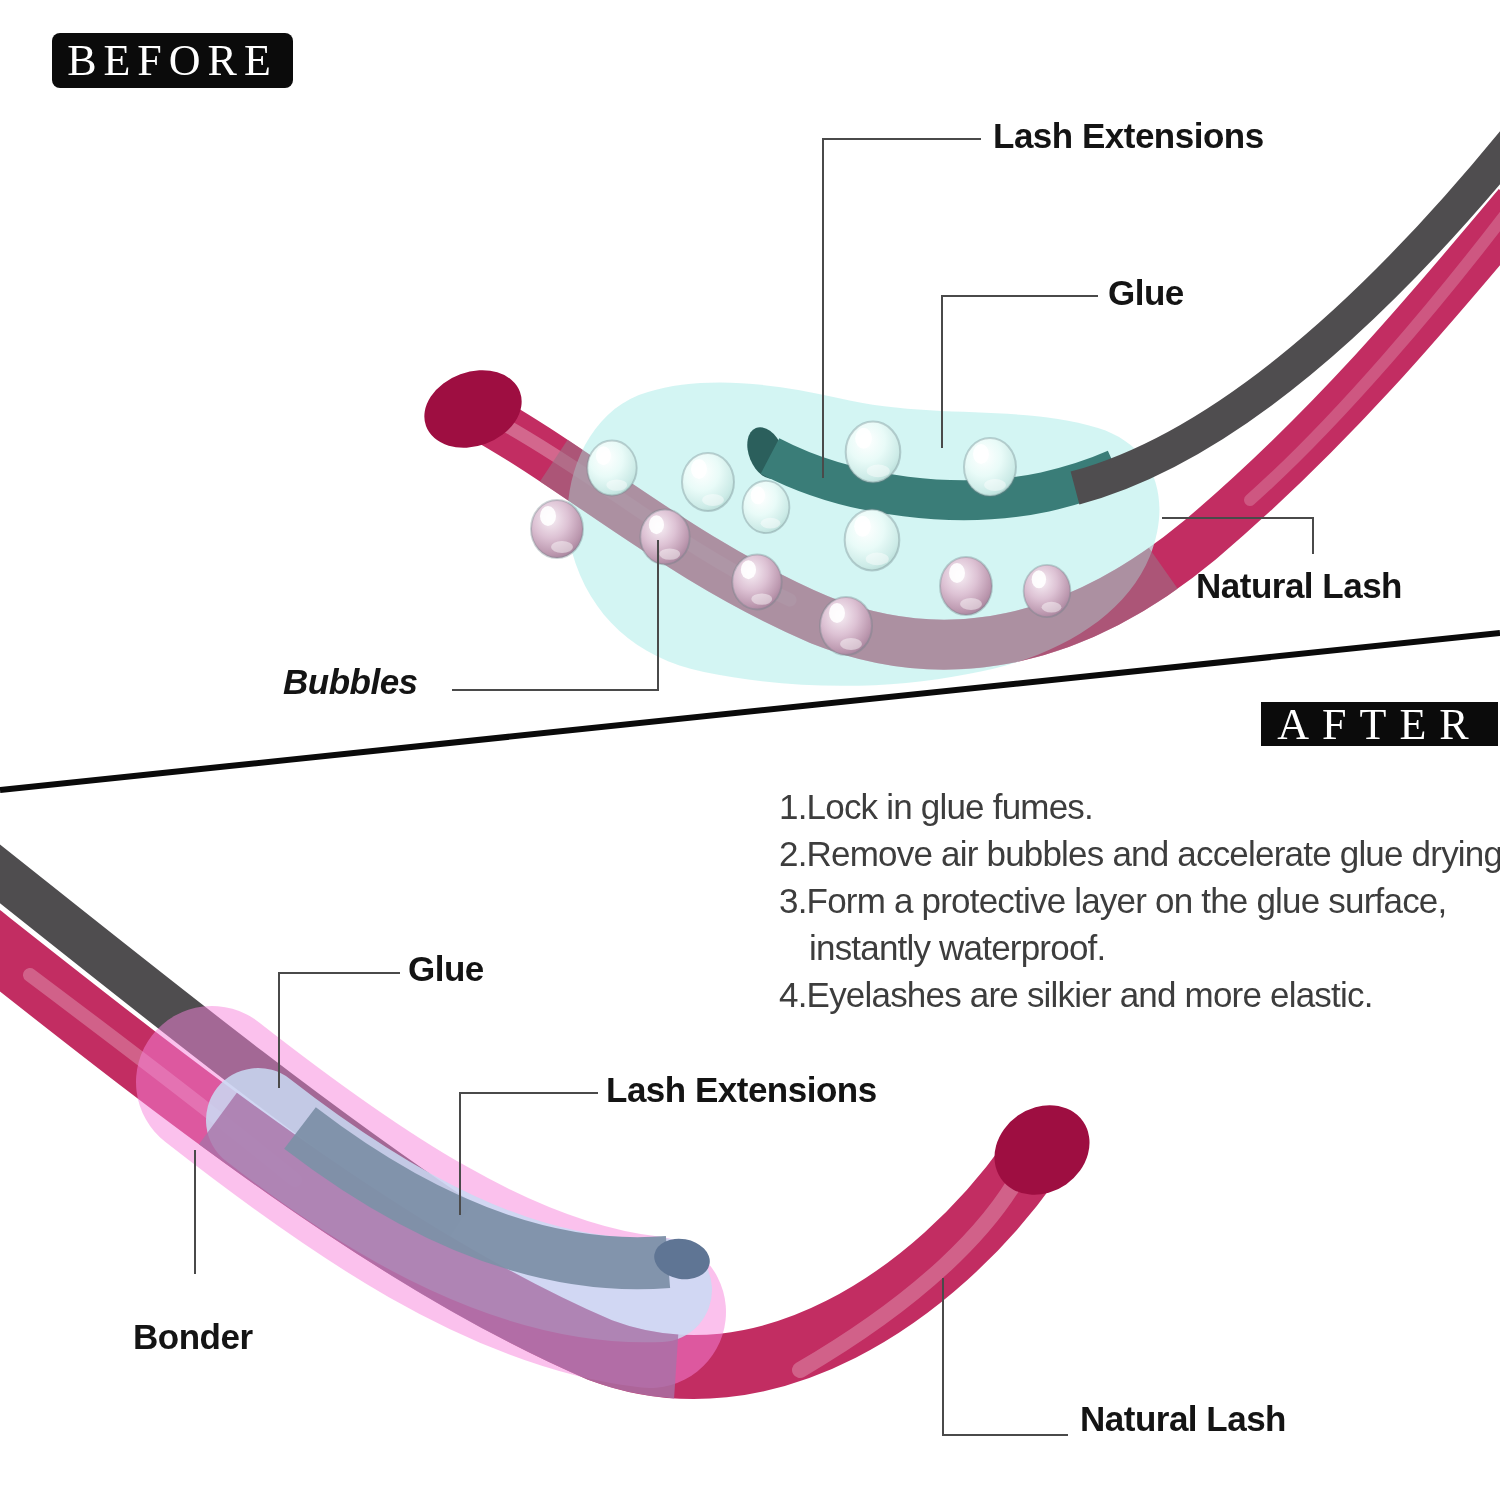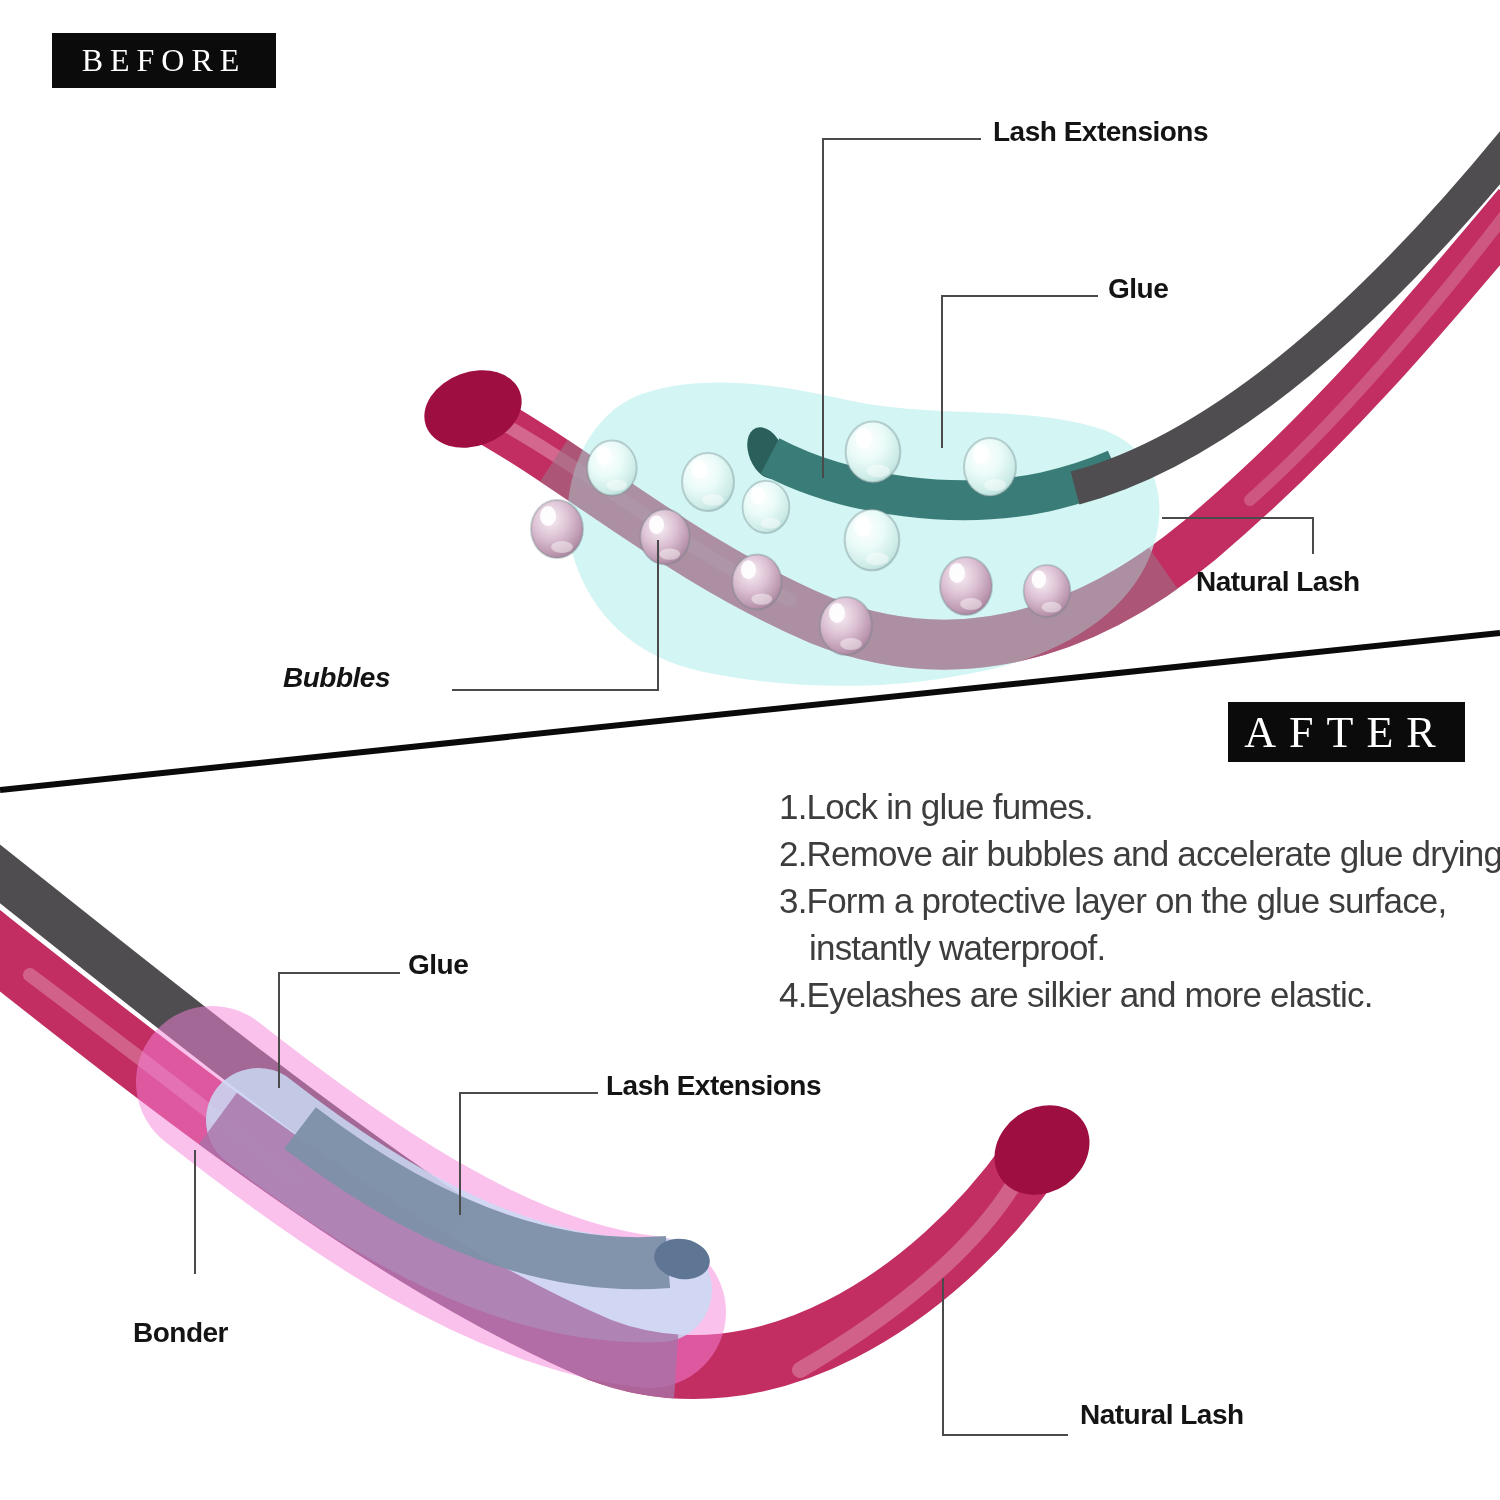--- a/index.html
+++ b/index.html
@@ -21,28 +21,28 @@
     background:var(--page-bg);
     font-family:"Liberation Sans","DejaVu Sans",sans-serif;
   }
   .art{position:absolute;left:0;top:0;width:1500px;height:1500px;}
   .badge{
     position:absolute;display:flex;align-items:center;justify-content:center;
     background:var(--badge-bg);color:var(--badge-text);
     font-family:"Liberation Serif","DejaVu Serif",serif;
     white-space:nowrap;
   }
-  #badge-before{left:52px;top:33px;width:224px;height:55px;font-size:32px;letter-spacing:7px;}
-  #badge-after{left:1228px;top:702px;width:237px;height:60px;font-size:44px;letter-spacing:13px;}
+  #badge-before{left:52px;top:33px;width:241px;height:55px;font-size:44px;letter-spacing:7px;border-radius:8px;}
+  #badge-after{left:1261px;top:702px;width:237px;height:44px;font-size:44px;letter-spacing:13px;}
   .plist{position:absolute;color:var(--body-text);font-size:35px;letter-spacing:-0.8px;white-space:nowrap;}
   #before-list{left:55px;top:110px;line-height:46px;}
   #after-list{left:779px;top:783px;line-height:47px;}
   .pline.indent{padding-left:30px;}
   .label{
-    position:absolute;color:var(--label-text);font-size:28px;font-weight:600;
+    position:absolute;color:var(--label-text);font-size:35px;font-weight:600;
     white-space:nowrap;letter-spacing:-0.5px;
   }
   #lbl-lashext-before{left:993px;top:116px;}
   #lbl-glue-before{left:1108px;top:273px;}
   #lbl-naturallash-before{left:1196px;top:566px;}
   #lbl-bubbles{left:283px;top:662px;font-style:italic;}
   #lbl-glue-after{left:408px;top:949px;}
   #lbl-lashext-after{left:606px;top:1070px;}
   #lbl-bonder{left:133px;top:1281px;margin-top:36px;}
   #lbl-naturallash-after{left:1080px;top:1399px;}

